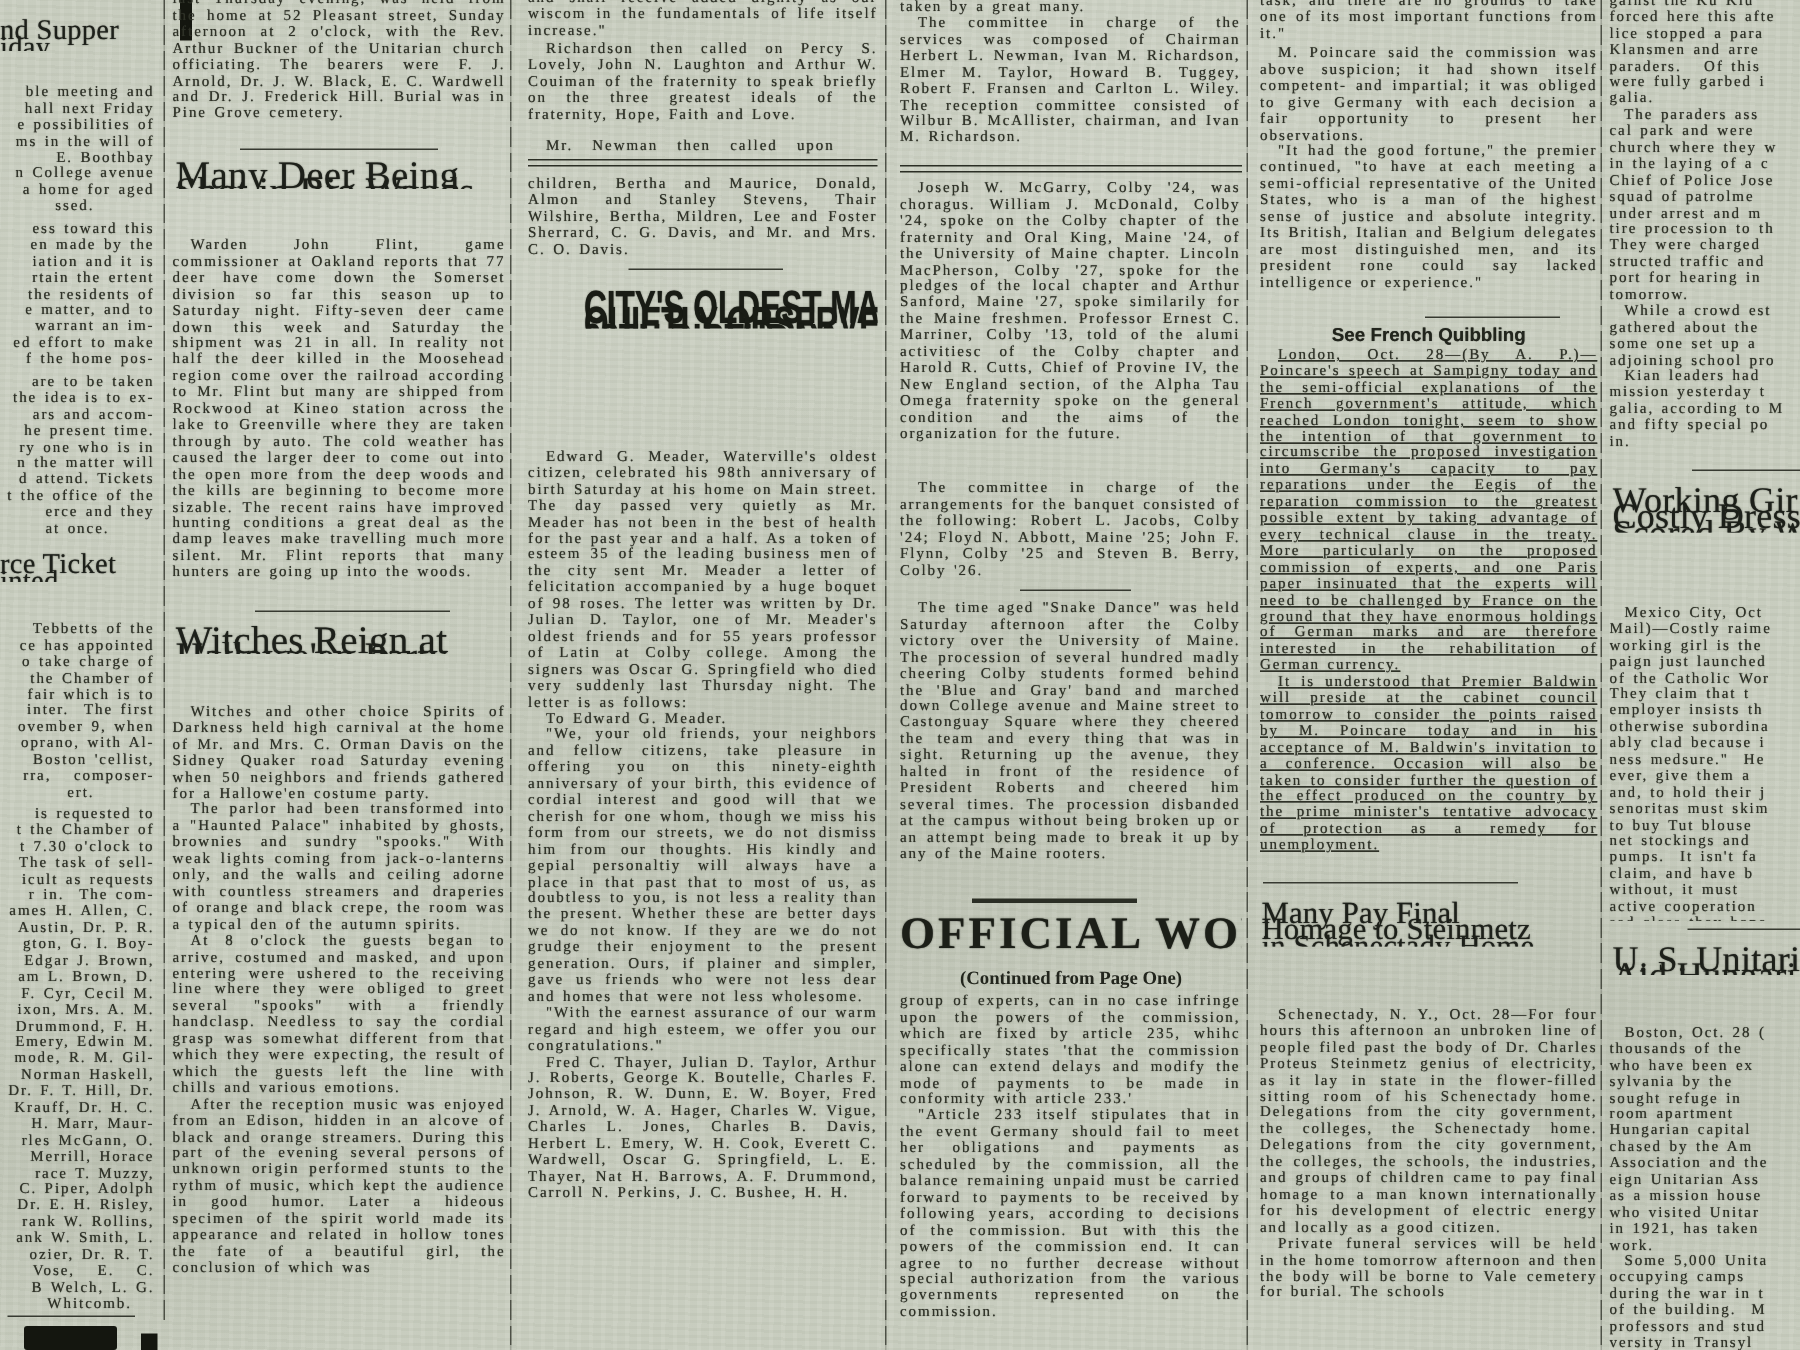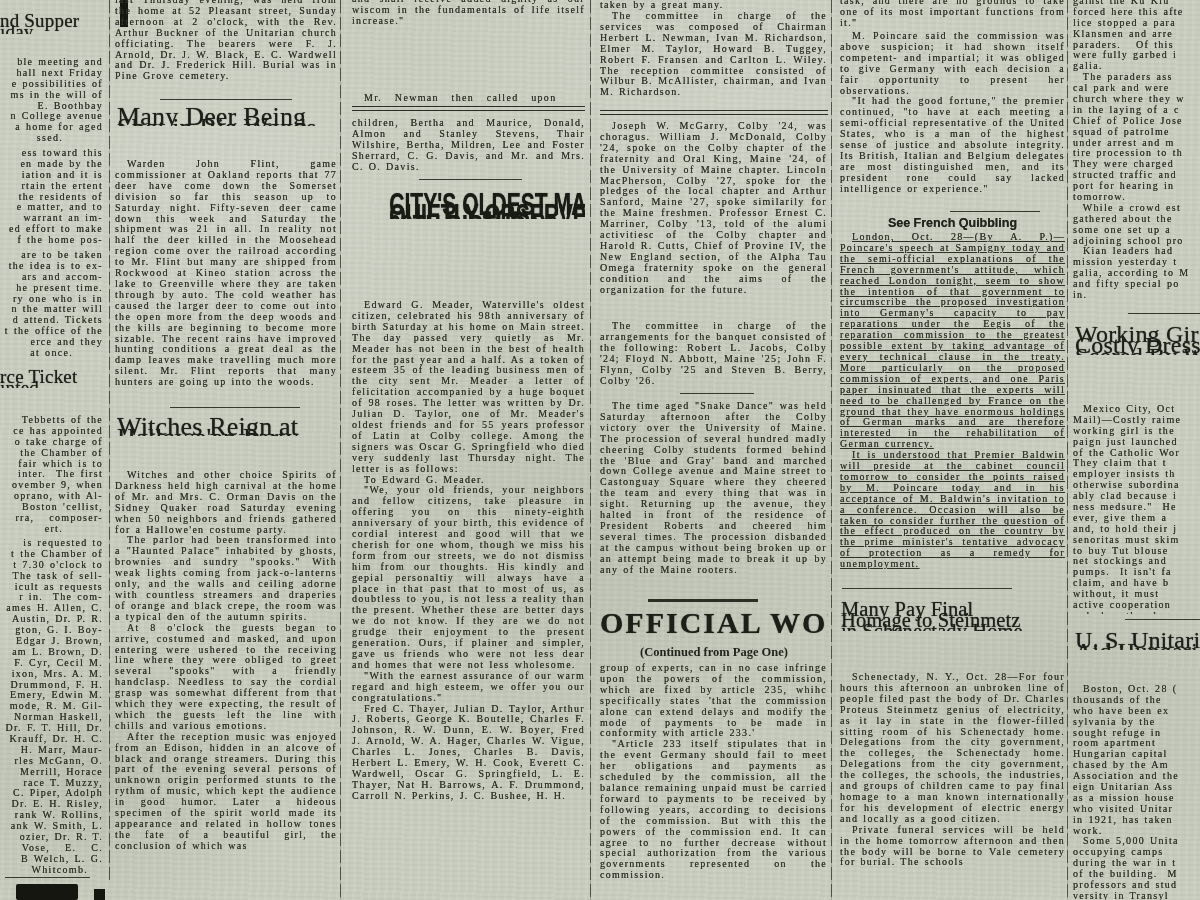--- a/index.html
+++ b/index.html
@@ -167,20 +167,23 @@
   <div class="block body-text" style="left:115px;top:470px;width:222px;height:430px;">
       <div class="para indent">Witches and other choice Spirits of Darkness held high carnival at the home of Mr. and Mrs. C. Orman Davis on the Sidney Quaker road Saturday evening when 50 neighbors and friends gathered for a Hallowe'en costume party.</div>
       <div class="para indent">The parlor had been transformed into a "Haunted Palace" inhabited by ghosts, brownies and sundry "spooks."  With weak lights coming from jack-o-lanterns only, and the walls and ceiling adorne with countless streamers and draperies of orange and black crepe, the room was a typical den of the autumn spirits.</div>
       <div class="para indent">At 8 o'clock the guests began to arrive, costumed and masked, and upon entering were ushered to the receiving line where they were obliged to greet several "spooks" with a friendly handclasp.  Needless to say the cordial grasp was somewhat different from that which they were expecting, the result of which the guests left the line with chills and various emotions.</div>
       <div class="para indent">After the reception music was enjoyed from an Edison, hidden in an alcove of black and orange streamers.  During this part of the evening several persons of unknown origin performed stunts to the rythm of music, which kept the audience in good humor.  Later a hideous specimen of the spirit world made its appearance and related in hollow tones the fate of a beautiful girl, the conclusion of which was</div>
     </div>
 
   <div class="block body-text" style="left:352px;top:-6px;width:233px;height:34px;">
     <p class="para">and shall receive added dignity as our wiscom in the fundamentals of life itself increase."</p>
   </div>
+  <div class="block body-text" style="left:352px;top:28px;width:233px;height:66px;">
+    <p class="para indent">Richardson then called on Percy S. Lovely, John N. Laughton and Arthur W. Couiman of the fraternity to speak briefly on the three greatest ideals of the fraternity, Hope, Faith and Love.</p>
+  </div>
   <div class="block body-text" style="left:352px;top:93px;width:233px;height:12px;word-spacing:9px;">
     <p class="para indent">Mr. Newman then called upon</p>
   </div>
   <div class="hrule-double" style="left:352px;top:106px;width:233px;"></div>
   <div class="block body-text" style="left:352px;top:118px;width:233px;height:58px;">
     <p class="para">children, Bertha and Maurice, Donald, Almon and Stanley Stevens, Thair Wilshire, Bertha, Mildren, Lee and Foster Sherrard, C. G. Davis, and Mr. and Mrs. C. O. Davis.</p>
   </div>
   <div class="hrule" style="left:419px;top:179px;width:103px;"></div>
   <div class="block hl-gothic lines" style="left:352px;top:186px;width:233px;">
       <div class="line">CITY'S OLDEST MAN</div>

